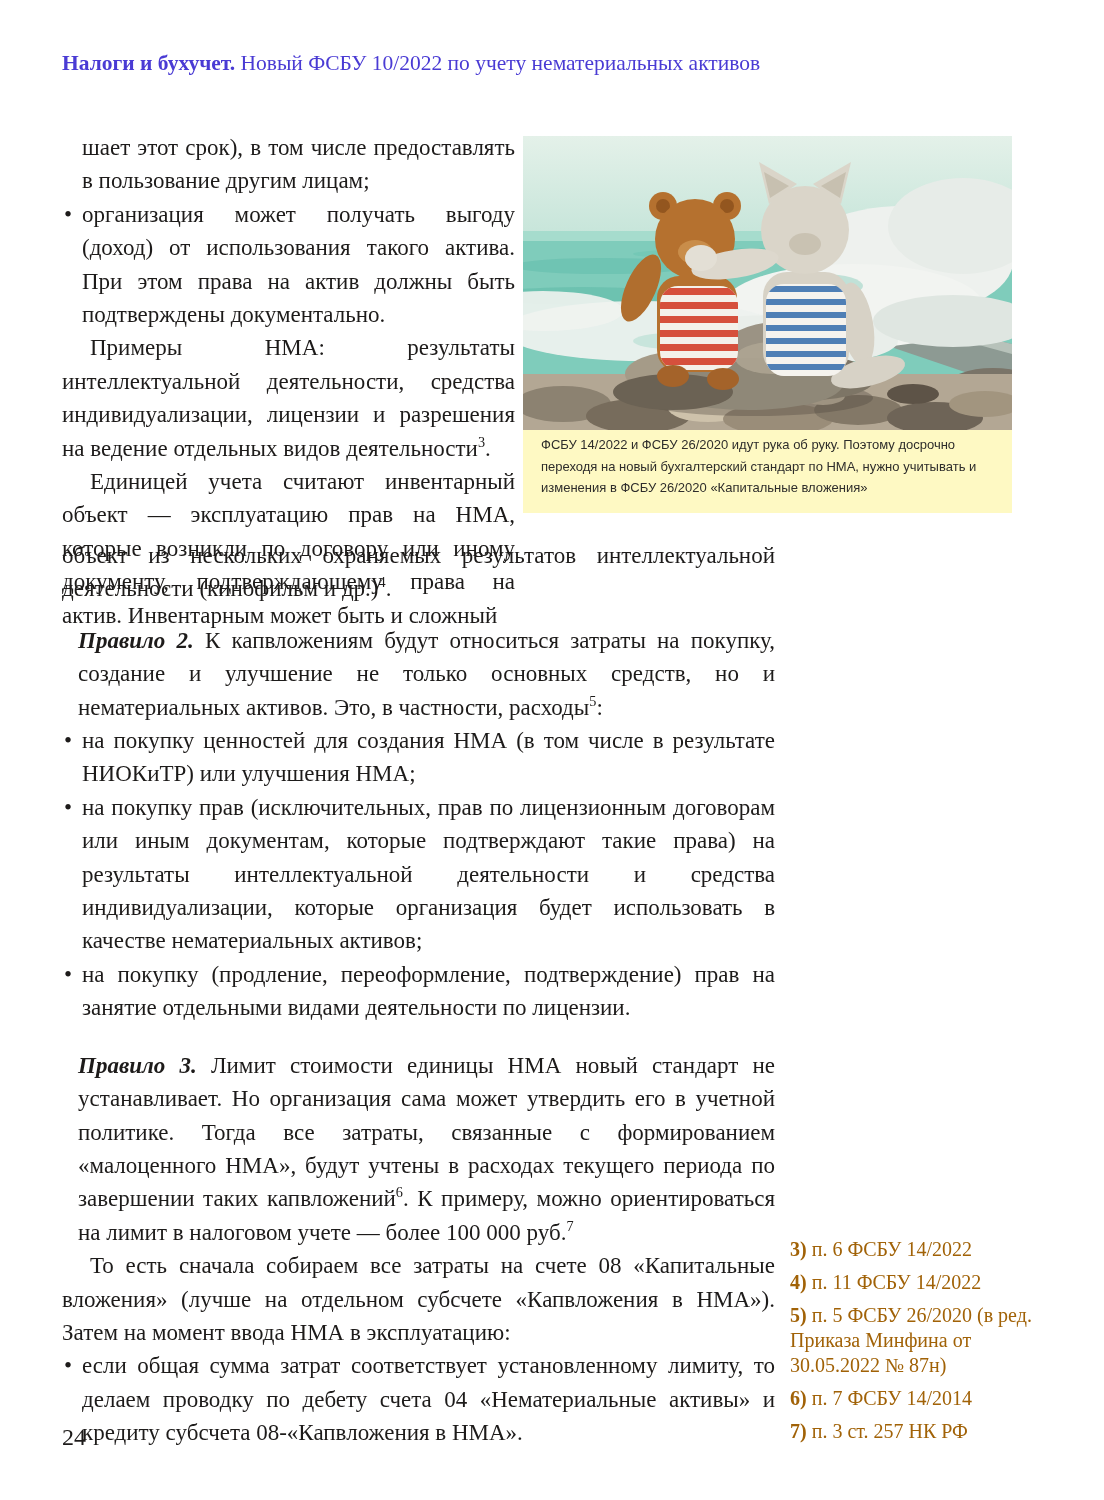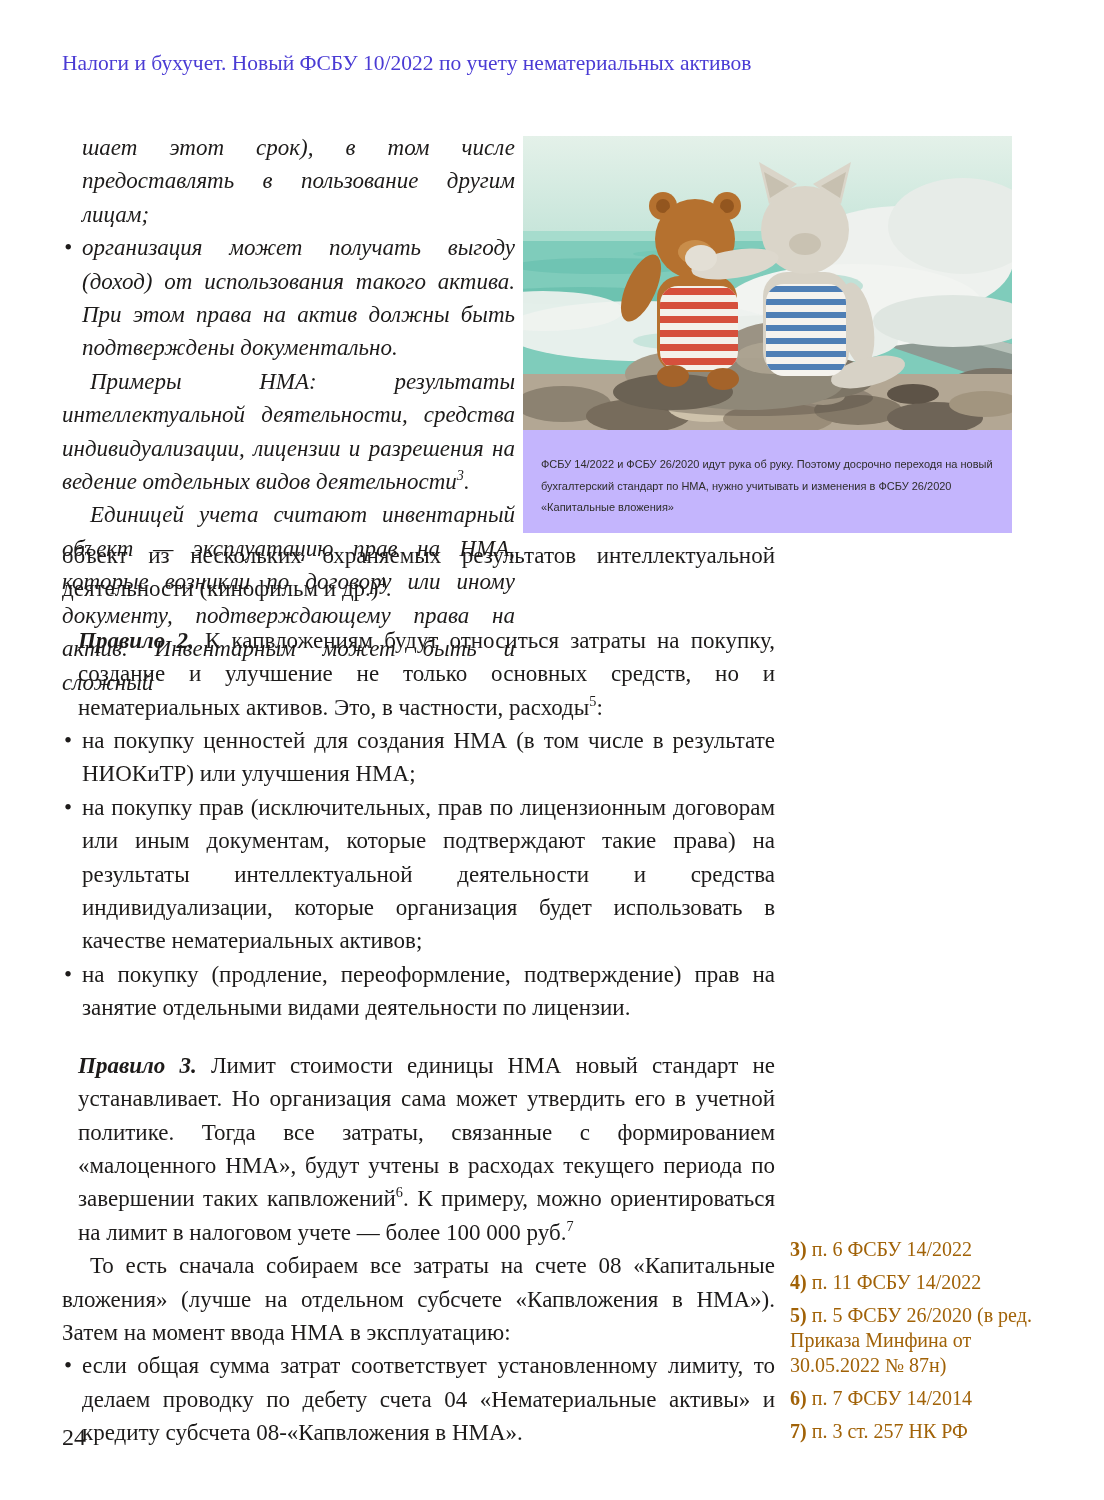--- a/index.html
+++ b/index.html
@@ -15,59 +15,58 @@
   
   .header {
     position: absolute;
     left: 62px;
     top: 50px;
     font-size: 21.5px;
     line-height: 26px;
     color: #4a3bd4;
     white-space: nowrap;
   }
-  .header .brand { font-weight: normal; }
+  .header .brand { font-weight: bold; }
 
   
   .top-section {
     position: absolute;
     left: 62px;
     top: 131px;
     width: 950px;
     display: flex;
     gap: 8px;
     align-items: flex-start;
   }
   .col-left {
     width: 453px;
     font-size: 23px;
     line-height: 33.4px;
     text-align: justify;
     text-align-last: left;
-    font-style: italic;
   }
   .plainlist { margin: 0; padding: 0; list-style: none; }
   .plainlist li { position: relative; padding-left: 20px; margin: 0; }
   .plainlist li.bulleted::before {
     content: "\2022";
     position: absolute;
     left: 2px;
     top: 0;
   }
   p.body-para { margin: 0; text-indent: 28px; }
   sup.fn { font-size: 62%; line-height: 0; vertical-align: super; }
 
   
   .figure { width: 489px; margin-top: 5px; }
   .figure svg { display: block; }
   .figcaption {
-    background: #c4b5fd;
-    padding: 24px 16px 14px 18px;
+    background: #fef9c3;
+    padding: 4px 16px 14px 18px;
     font-family: "Liberation Sans", sans-serif;
-    font-size: 11px;
+    font-size: 13px;
     line-height: 21.5px;
     color: #2e2d2b;
   }
 
   
   .main-col {
     position: absolute;
     left: 62px;
     top: 539px;
     width: 713px;

